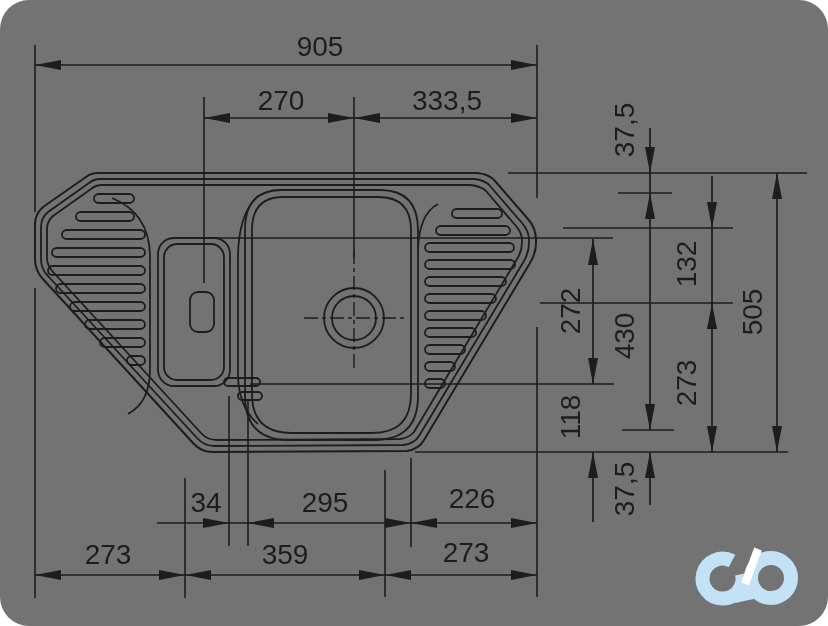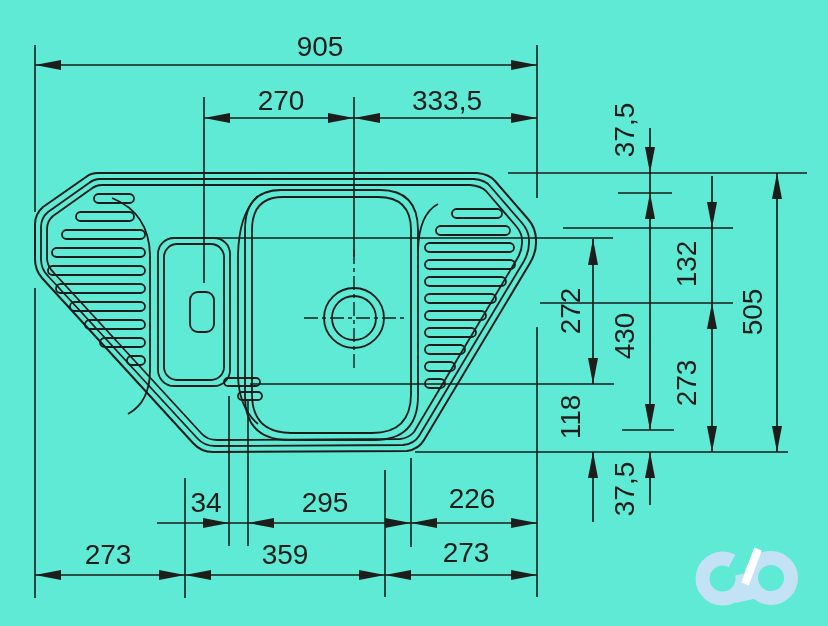--- a/index.html
+++ b/index.html
@@ -1,17 +1,17 @@
 <!DOCTYPE html>
 <html><head>
 <meta charset="utf-8">
 <style>
   html,body{margin:0;padding:0;background:#ffffff;}
-  .stage{position:relative;width:828px;height:626px;background:#5eead4;overflow:hidden;
-         font-family:"Liberation Sans", sans-serif;}
+  .stage{position:relative;width:828px;height:626px;background:#737373;overflow:hidden;
+         font-family:"Liberation Sans", sans-serif;border-radius:29px;}
   svg{display:block;}
   .ln{stroke:#1d1d1b;stroke-width:2;fill:none;stroke-linejoin:round;}
   .det{stroke:#1d1d1b;stroke-width:1.8;fill:none;stroke-linejoin:round;}
   .ext{stroke:#1d1d1b;stroke-width:1.6;fill:none;}
   .dim{stroke:#1d1d1b;stroke-width:1.7;fill:none;}
   .cl{stroke:#1d1d1b;stroke-width:1.4;fill:none;stroke-dasharray:14 4 4 4;}
   .ah{fill:#1d1d1b;stroke:none;}
   text{font-family:"Liberation Sans", sans-serif;font-size:28px;fill:#1d1d1b;}
   .mid{text-anchor:middle;}
 </style>

